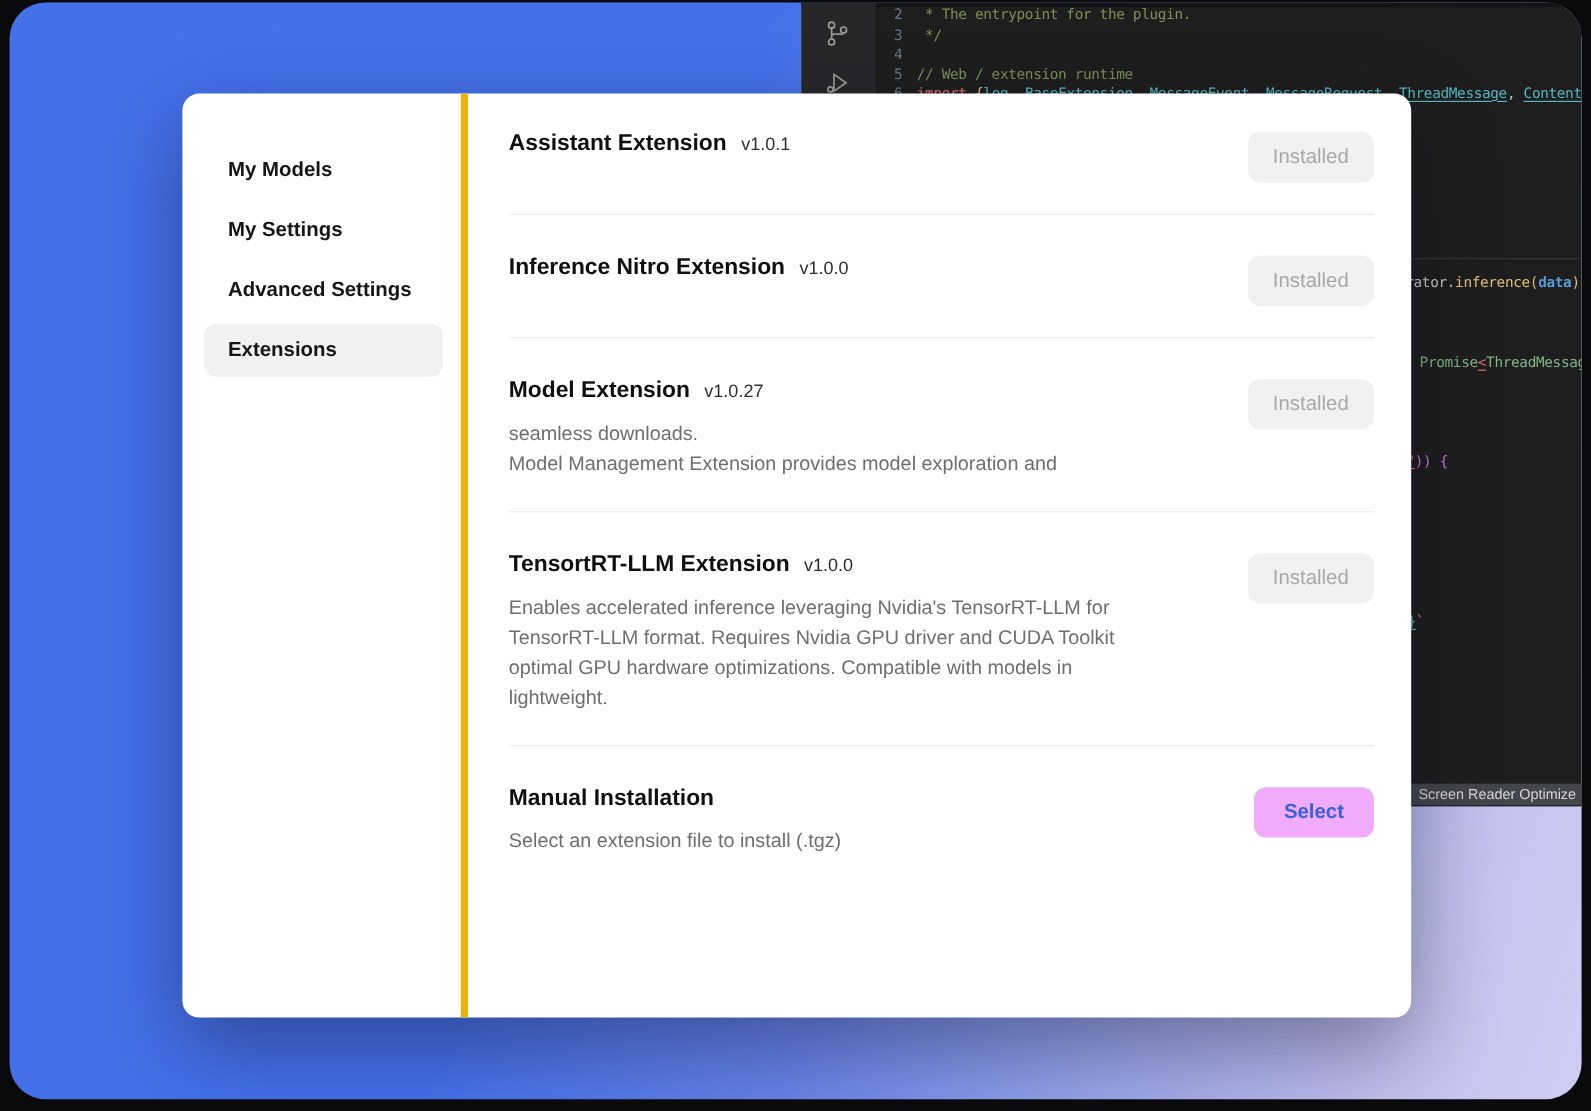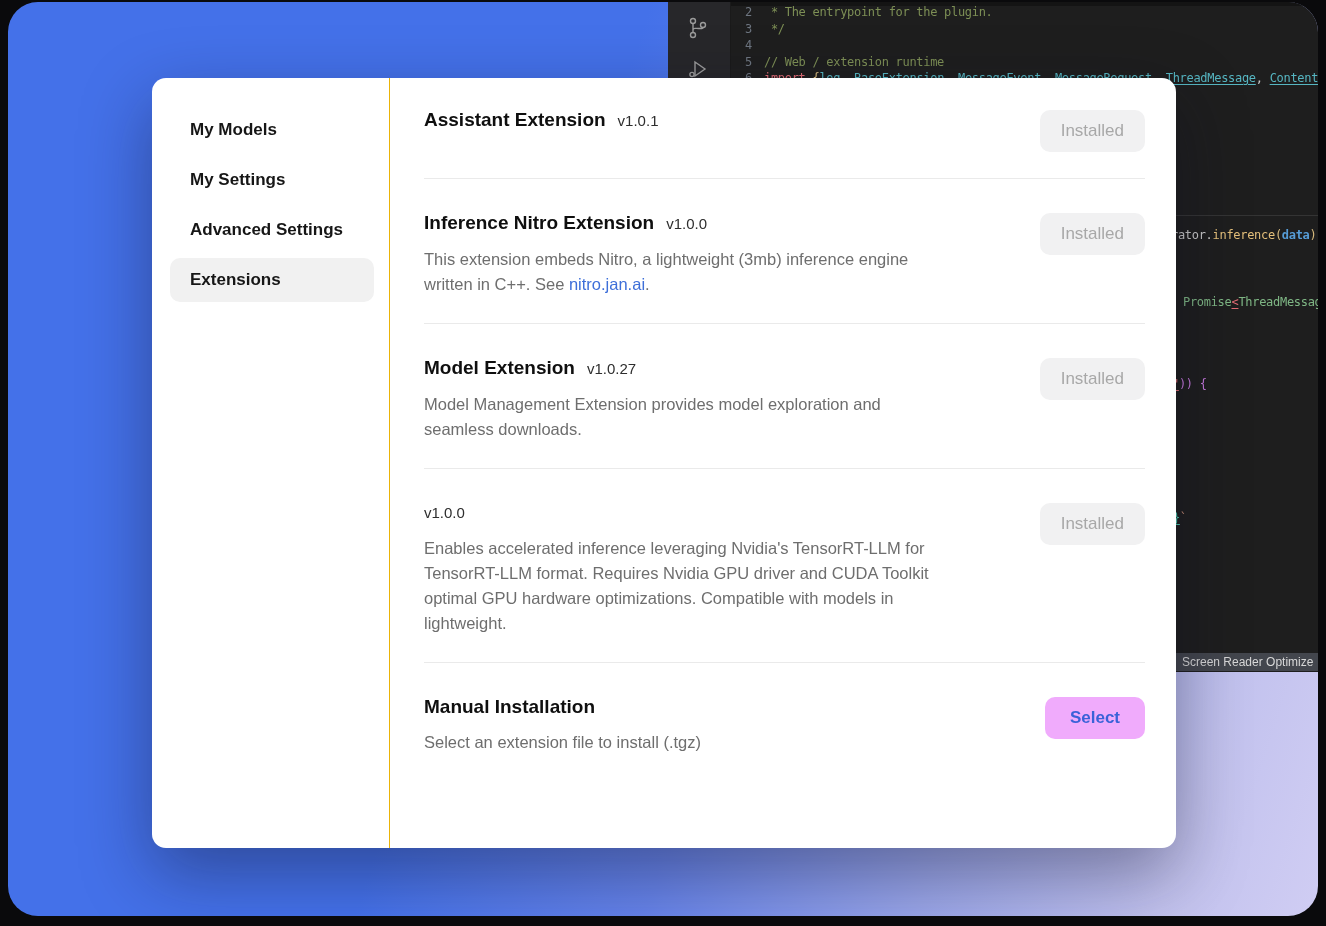--- a/index.html
+++ b/index.html
@@ -29,21 +29,21 @@
   .tk-tealu{color:#4ec9b0;text-decoration:underline;text-underline-offset:2px}
   .frag{position:absolute;z-index:2}
   .hline{position:absolute;left:1150px;top:213px;width:160px;height:1px;background:rgba(255,255,255,.10);z-index:2}
   .statusbar{position:absolute;left:0;bottom:1px;right:0;height:18px;background:#181818;display:flex;align-items:center;
              justify-content:flex-end;font-size:12px;z-index:2}
   .sb-go{color:#bdbdbd;margin-right:14px}
   .sb-seg{background:#43464d;color:#d8d8d8;height:18px;line-height:18px;padding:0 10px;width:150px;margin-right:-24px}
   
   .modal{position:absolute;left:144px;top:76px;width:1024px;height:770px;background:#ffffff;border-radius:14px;
          box-shadow:0 25px 70px rgba(15,15,35,.4);display:flex;z-index:10;overflow:hidden}
-  .sidebar{flex:0 0 238px;border-right:1px solid #eab308;padding-top:30px;box-sizing:border-box}
+  .sidebar{flex:0 0 238px;border-right:6px solid #eab308;padding-top:42px;box-sizing:border-box}
   .side-item{height:44px;margin:0 15px 6px 18px;border-radius:10px;display:flex;align-items:center;padding-left:20px;
              font-weight:700;font-size:17px;color:#161616;cursor:pointer}
   .side-item.active{background:#f1f1f1}
   .content{flex:1;padding:4px 31px 0 34px;overflow:hidden}
   .row{display:flex;align-items:flex-start;padding:24px 0 26px;border-bottom:1px solid #eaeaea}
   .row.first{padding-top:24px}
   .row.mid{padding-top:30px}
   .row.last{border-bottom:none;padding-top:30px}
   .row .leftcol{min-width:0}
   .title-line{display:flex;align-items:baseline;gap:12px;line-height:28px}
@@ -119,45 +119,42 @@
         </div>
         <button class="btn installed">Installed</button>
       </div>
 
       <div class="row mid">
         <div class="leftcol">
           <div class="title-line">
             <span class="ext-name">Inference Nitro Extension</span>
             <span class="ext-ver">v1.0.0</span>
           </div>
-          <div class="ext-desc">
-              <div class="desc-line">This extension embeds Nitro, a lightweight (3mb) inference engine</div>
-              <div class="desc-line"><span>written in C++. See </span><span class="desc-link">nitro.jan.ai</span><span>.</span></div>
-            </div>
         </div>
         <button class="btn installed">Installed</button>
       </div>
 
       <div class="row mid">
         <div class="leftcol">
           <div class="title-line">
             <span class="ext-name">Model Extension</span>
             <span class="ext-ver">v1.0.27</span>
           </div>
           <div class="ext-desc">
+              <div class="desc-line">seamless downloads.</div>
               <div class="desc-line">Model Management Extension provides model exploration and</div>
-              <div class="desc-line">seamless downloads.</div>
             </div>
         </div>
         <button class="btn installed">Installed</button>
       </div>
 
       <div class="row mid">
         <div class="leftcol">
           <div class="title-line">
+            <span class="ext-name">TensortRT-LLM Extension</span>
             <span class="ext-ver">v1.0.0</span>
           </div>
           <div class="ext-desc">
               <div class="desc-line">Enables accelerated inference leveraging Nvidia's TensorRT-LLM for</div>
               <div class="desc-line">TensorRT-LLM format. Requires Nvidia GPU driver and CUDA Toolkit</div>
               <div class="desc-line">optimal GPU hardware optimizations. Compatible with models in</div>
               <div class="desc-line">lightweight.</div>
             </div>
         </div>
         <button class="btn installed">Installed</button>

